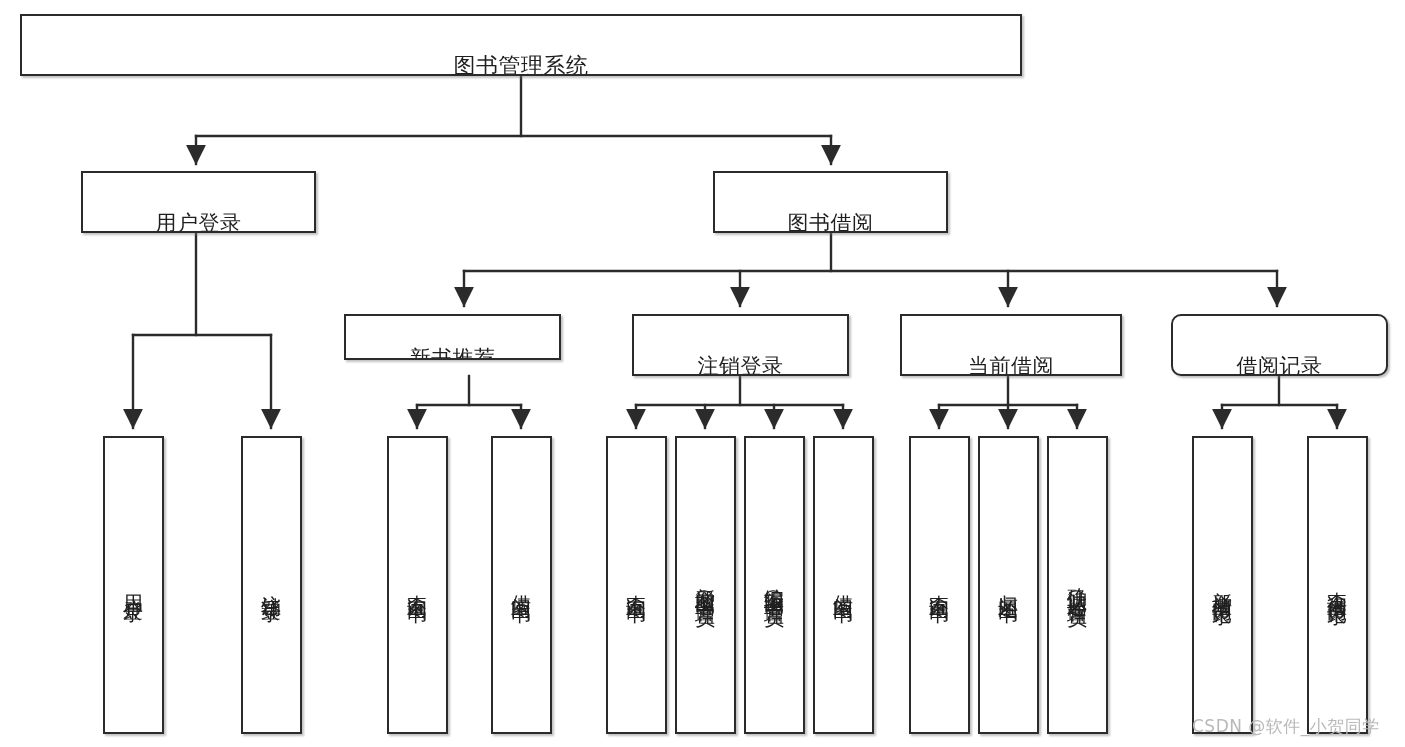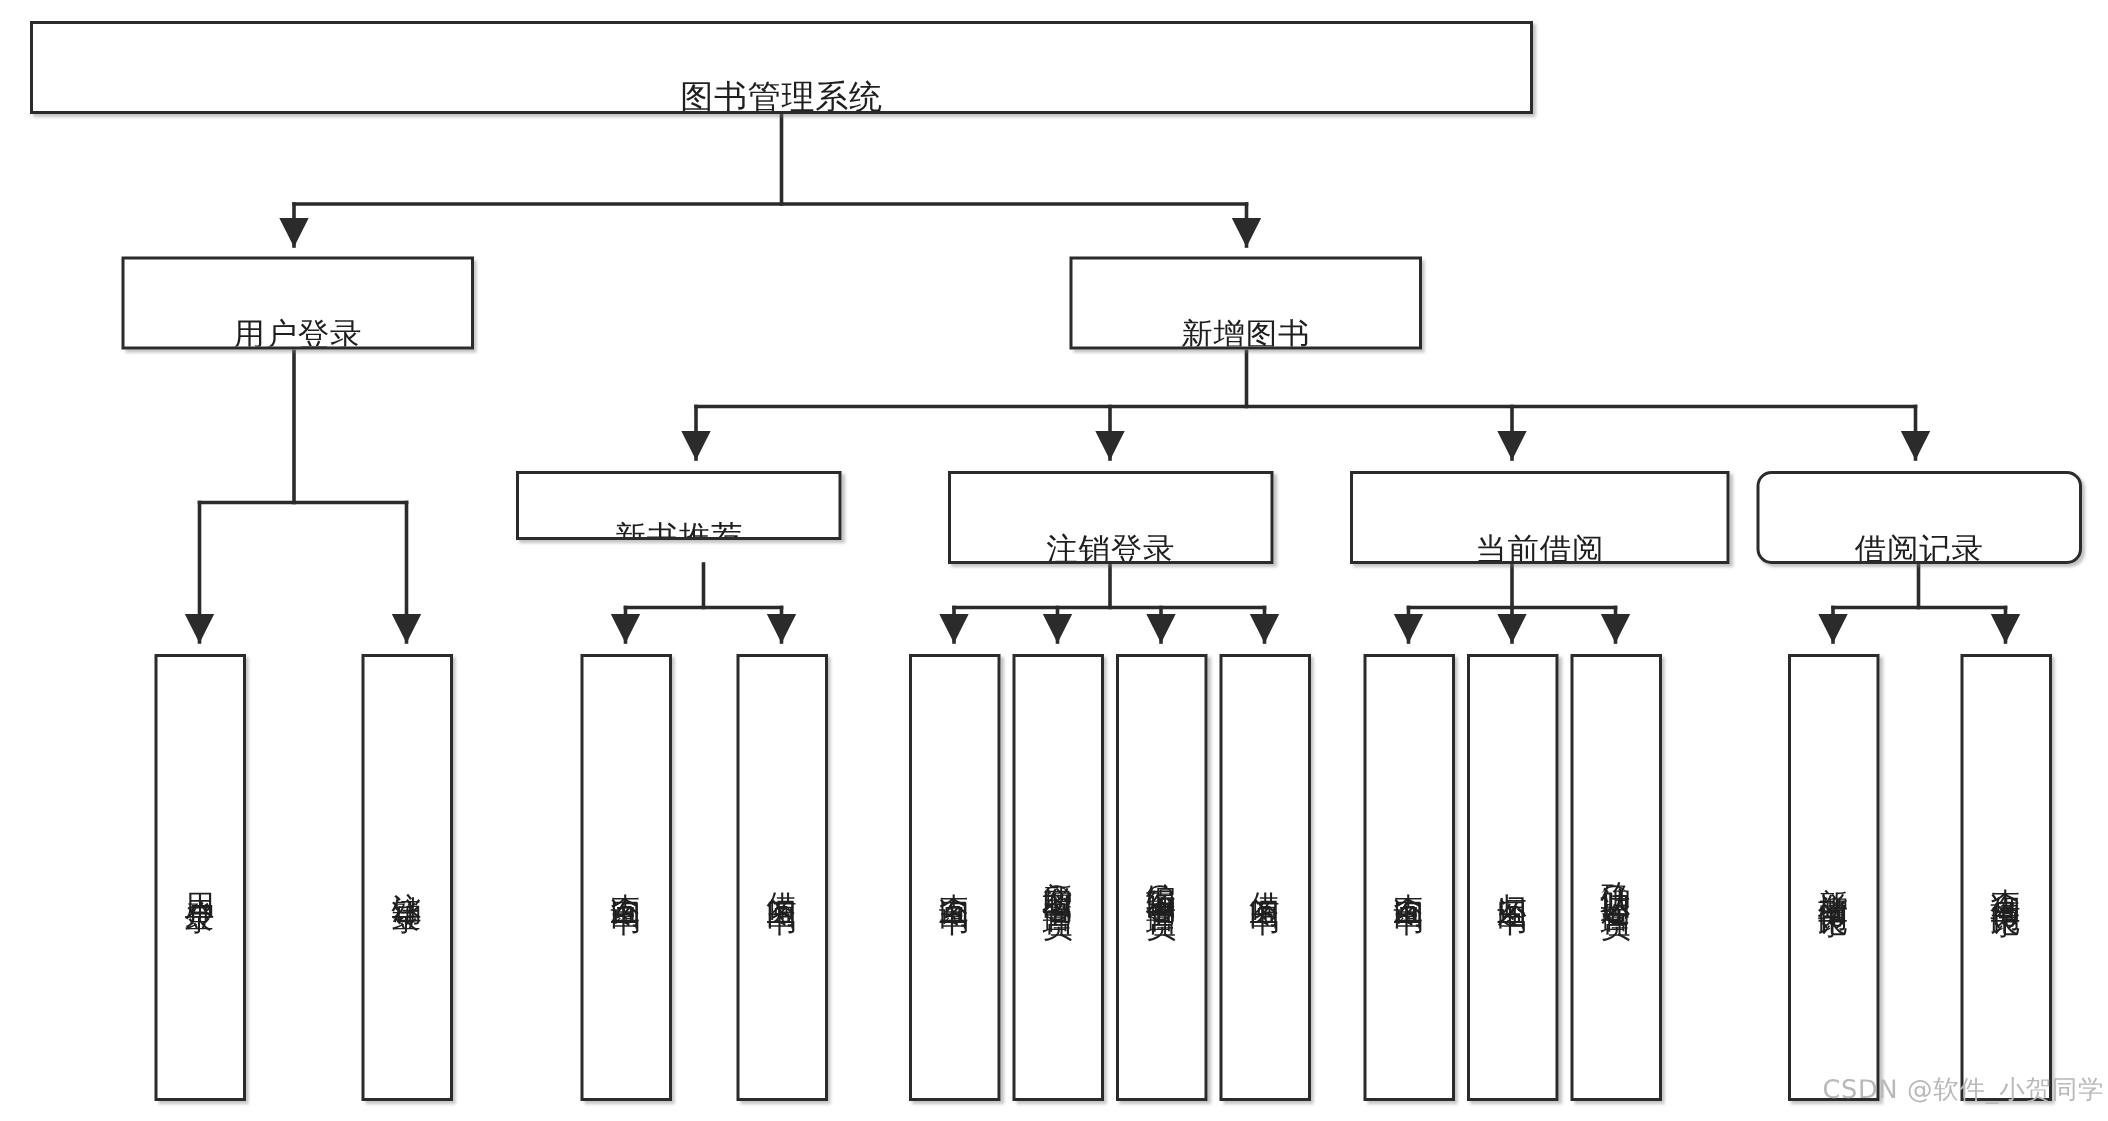--- a/index.html
+++ b/index.html
@@ -62,21 +62,20 @@
     letter-spacing: 3px;
     line-height: 1;
   }
   .watermark {
     position: absolute;
     color: #b9b9b9;
     font-size: 17px;
     letter-spacing: 0.5px;
     white-space: nowrap;
     pointer-events: none;
-    padding-left: 23px;
   }
 </style>
 </head>
 <body>
 
 <div id="diagram-root">
 
   <svg class="connectors" viewBox="0 0 1405 747" xmlns="http://www.w3.org/2000/svg">
     <defs>
       <marker id="arrow" viewBox="0 0 12 12" refX="10.5" refY="6" markerWidth="9" markerHeight="9" orient="auto-start-reverse">
@@ -130,32 +129,32 @@
 
   <div class="node-box h-node root" style="left:20px; top:14px; width:1002px; height:62px;">
     <span class="node-label">图书管理系统</span>
   </div>
 
   <div class="node-box h-node" style="left:81px; top:171px; width:235px; height:62px;">
     <span class="node-label">用户登录</span>
   </div>
 
   <div class="node-box h-node" style="left:713px; top:171px; width:235px; height:62px;">
-    <span class="node-label">新增图书</span>
+    <span class="node-label">图书借阅</span>
   </div>
 
   <div class="node-box h-node" style="left:344px; top:314px; width:217px; height:46px;">
     <span class="node-label">新书推荐</span>
   </div>
 
   <div class="node-box h-node" style="left:632px; top:314px; width:217px; height:62px;">
     <span class="node-label">注销登录</span>
   </div>
 
-  <div class="node-box h-node" style="left:900px; top:314px; width:253px; height:62px;">
+  <div class="node-box h-node" style="left:900px; top:314px; width:222px; height:62px;">
     <span class="node-label">当前借阅</span>
   </div>
 
   <div class="node-box h-node" style="left:1171px; top:314px; width:217px; height:62px;border-radius:10px;">
     <span class="node-label">借阅记录</span>
   </div>
 
   <div class="node-box v-node" style="left:103px; top:436px; width:61px; height:298px;">
     <span class="node-label">用户登录</span>
   </div>

